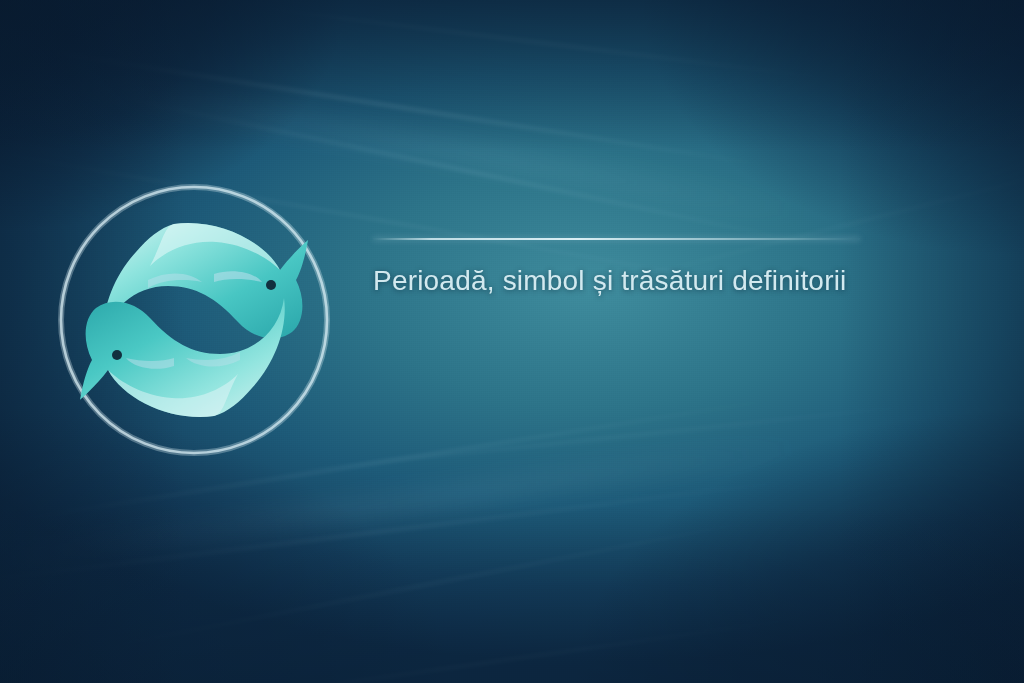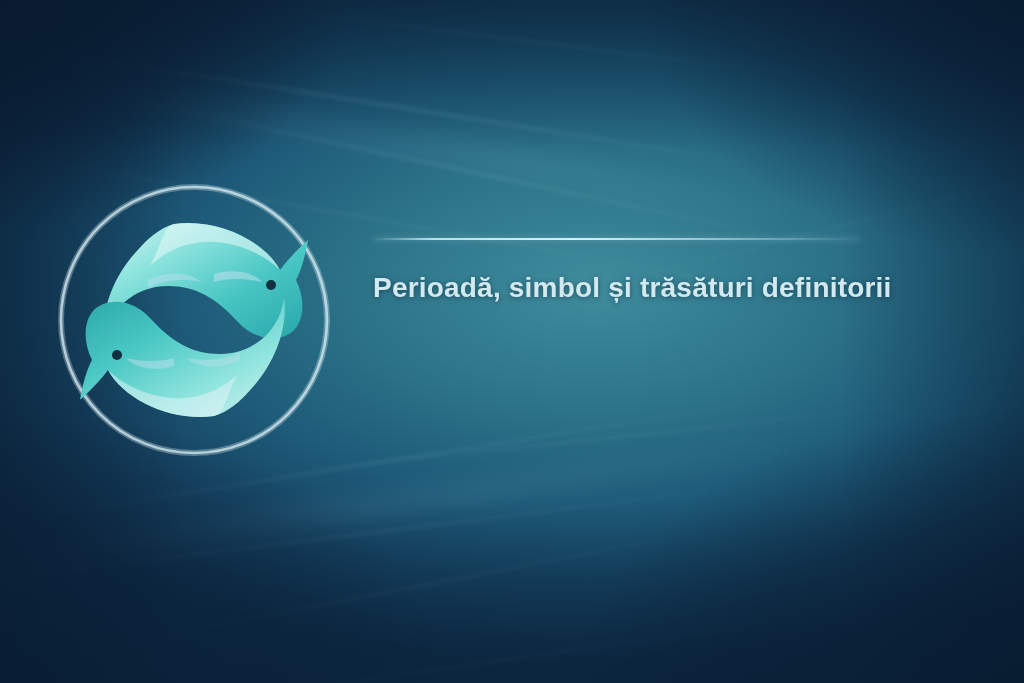--- a/index.html
+++ b/index.html
@@ -104,23 +104,23 @@
     width:487px;
     background:linear-gradient(to right,
         rgba(222,242,248,0.05) 0%,
         rgba(226,245,250,0.80) 12%,
         rgba(232,248,252,0.92) 42%,
         rgba(220,241,247,0.55) 72%,
         rgba(210,236,244,0.06) 100%);
     box-shadow:0 0 6px rgba(205,238,248,0.35);
   }
   .subtitle {
-    margin-top:32px;
+    margin-top:25px;
     font-size:28px;
-    font-weight:700;
+    font-weight:400;
     color:#d2e9ef;
     letter-spacing:.2px;
     text-shadow:0 1px 5px rgba(6,28,46,0.5);
     white-space:nowrap;
   }
   .tagline {
     margin-top:24px;
     margin-left:66px;
     font-size:19px;
     font-weight:400;

